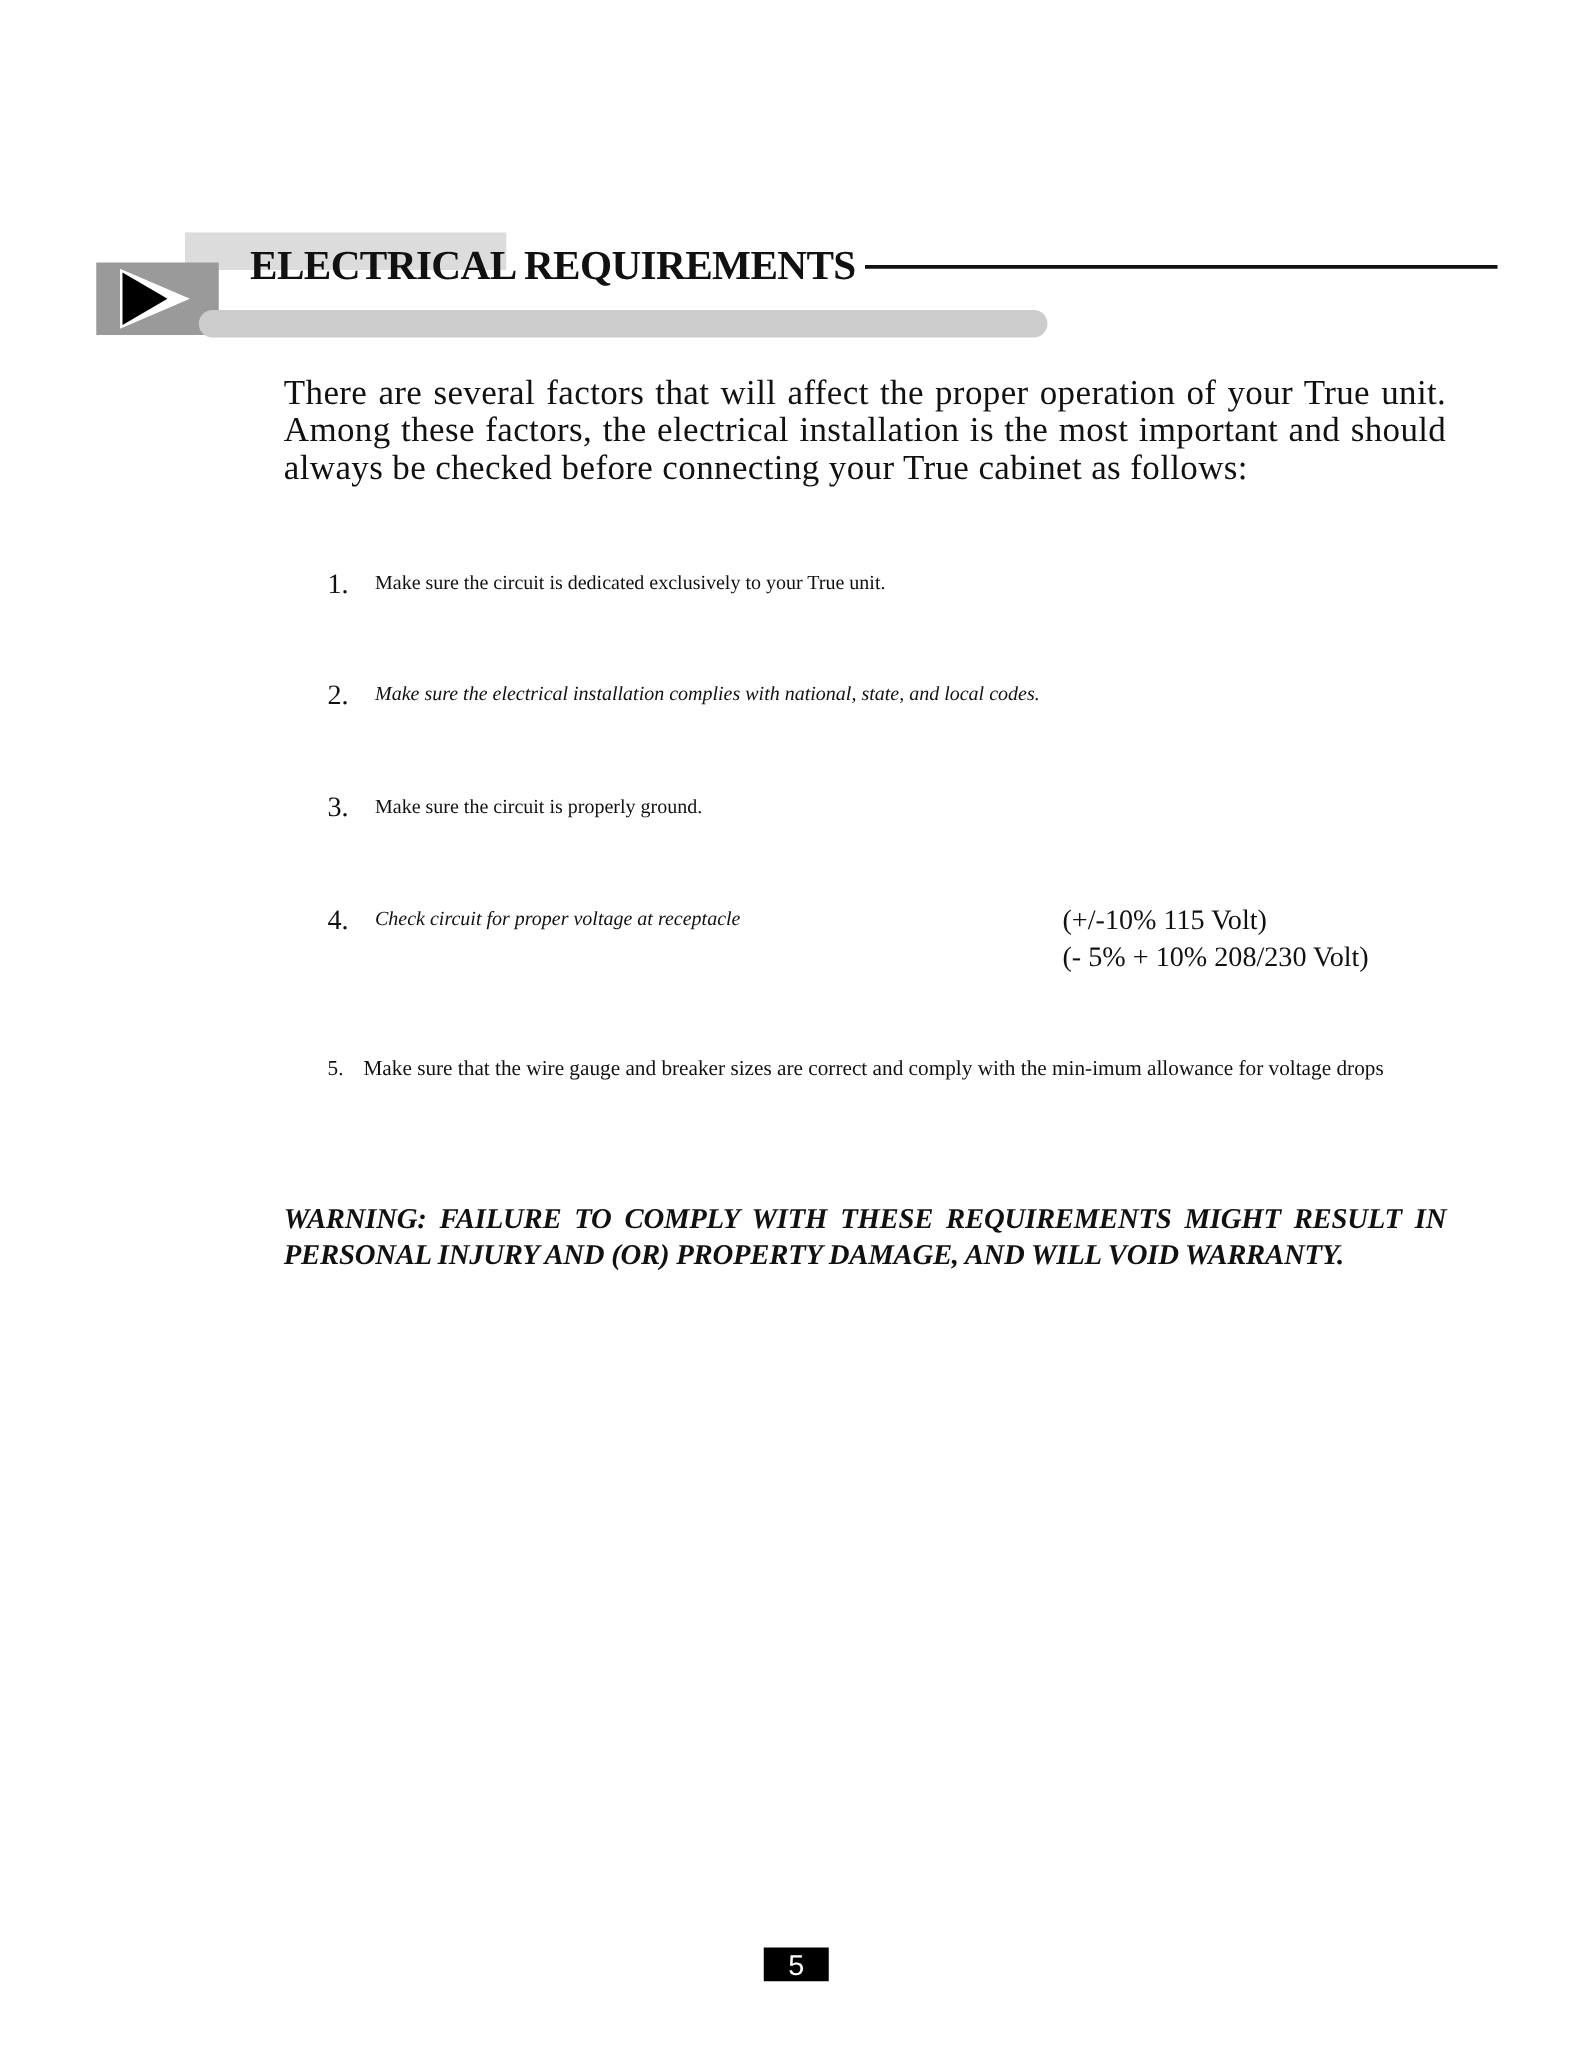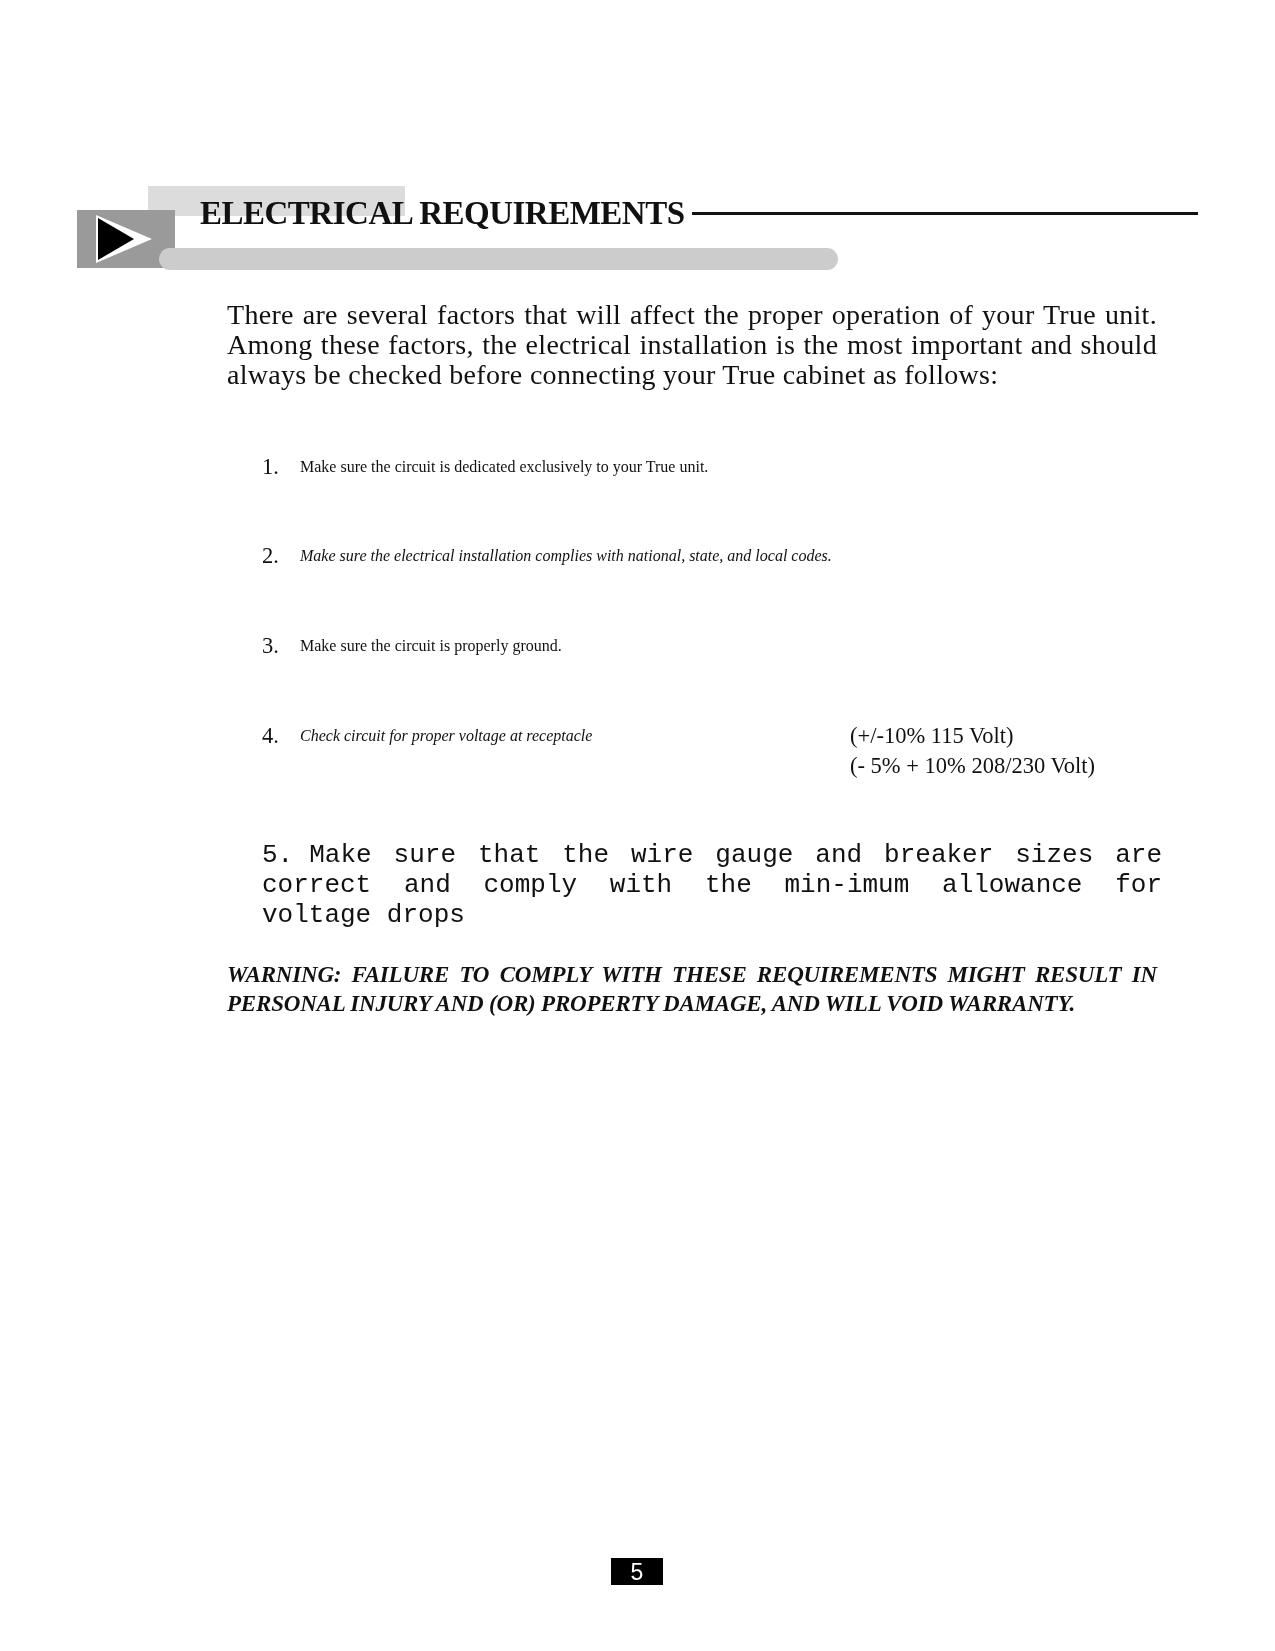--- a/index.html
+++ b/index.html
@@ -15,21 +15,21 @@
   .hdr-title { left: 200px; top: 193px; font-size: 33px; font-weight: bold; 
                letter-spacing: -0.5px; white-space: nowrap; line-height: 40px; }
   .hdr-rule { left: 692px; top: 212px; width: 506px; height: 3px; background: #111; }
 
   .para { left: 227px; top: 300px; width: 930px; font-size: 28px; line-height: 30px;
           text-align: justify; text-align-last: left; letter-spacing: 0.3px; }
 
   .item-num { font-size: 22.5px; line-height: 30px; white-space: nowrap; }
   .item-txt { font-size: 16px; line-height: 30px; white-space: nowrap; }
 
-  .item5 { left: 262px; top: 840px; width: 900px; font-size: 26px; line-height: 30px; text-align: justify; font-family: Liberation Mono, monospace; }
+  .item5 { left: 262px; top: 840px; width: 900px; font-size: 17px; line-height: 30px; text-align: justify; }
   .item5 .num { margin-right: 16px; }
 
   .volt { left: 827px; font-size: 22.5px; line-height: 30px; white-space: nowrap; margin-left: 23px; }
 
   .warning { left: 227px; top: 960px; width: 930px; font-size: 23px; line-height: 29px;
              font-weight: bold; font-style: italic; text-align: justify; text-align-last: left;
              letter-spacing: -0.2px; }
 
   .page-num { left: 611px; top: 1558px; width: 52px; height: 27px; background: #000; color: #fff;
               font-family: "Liberation Sans", "DejaVu Sans", sans-serif; font-size: 23px;

